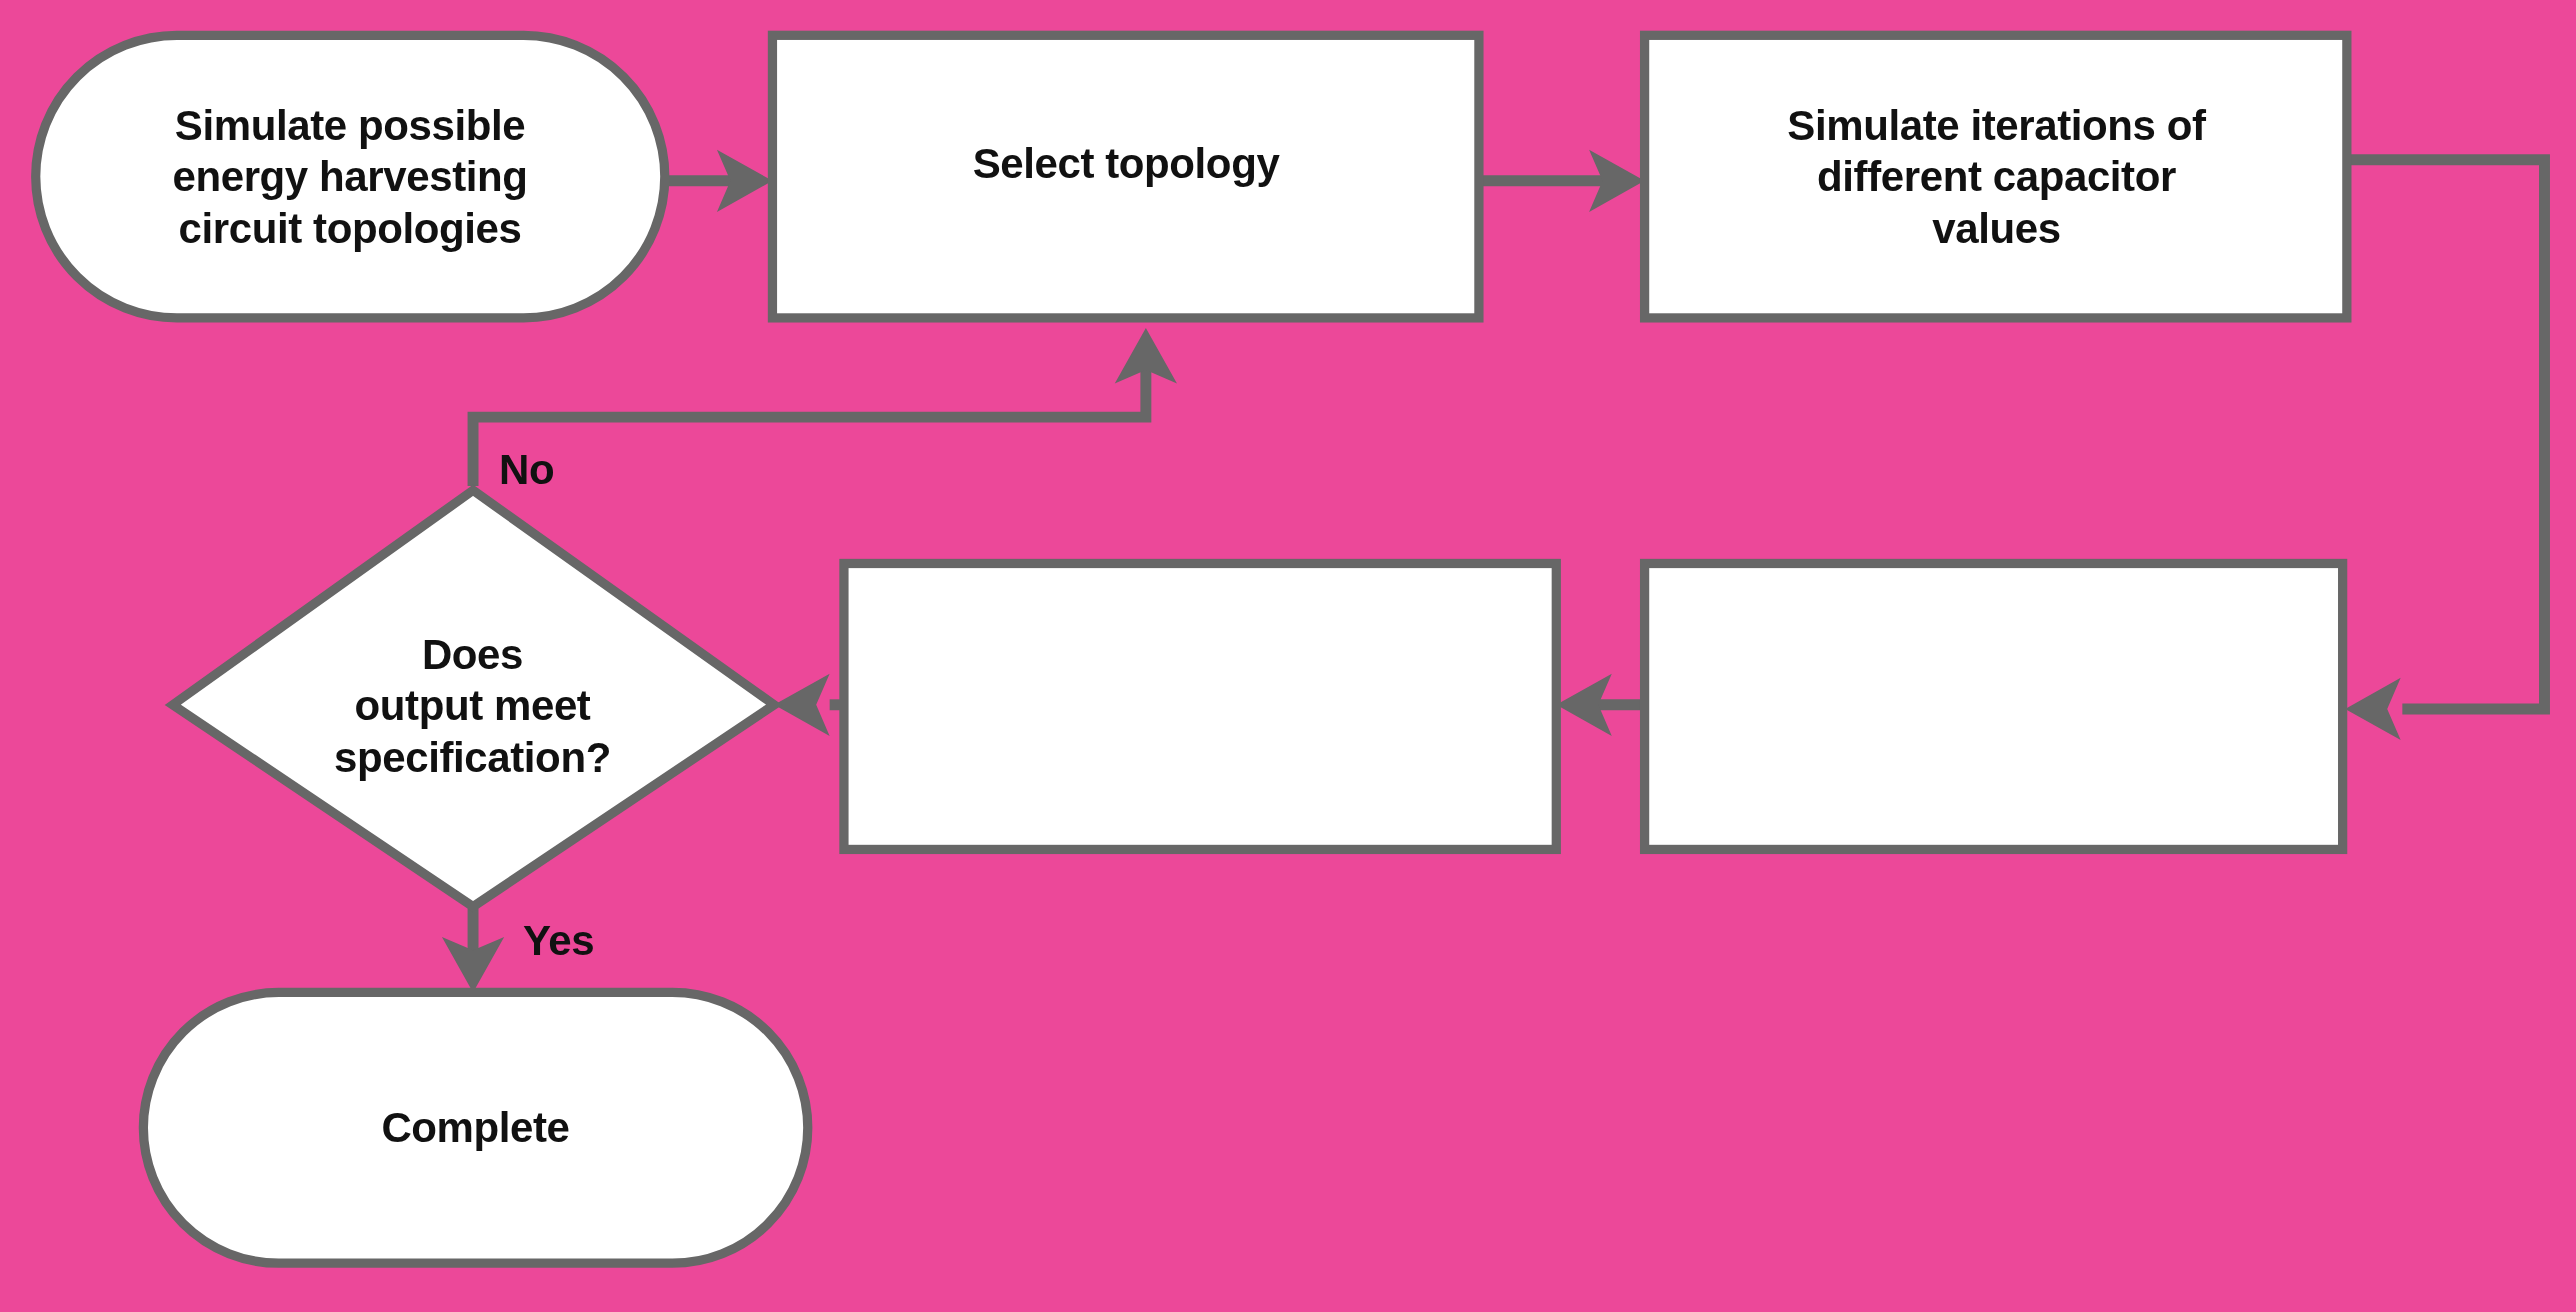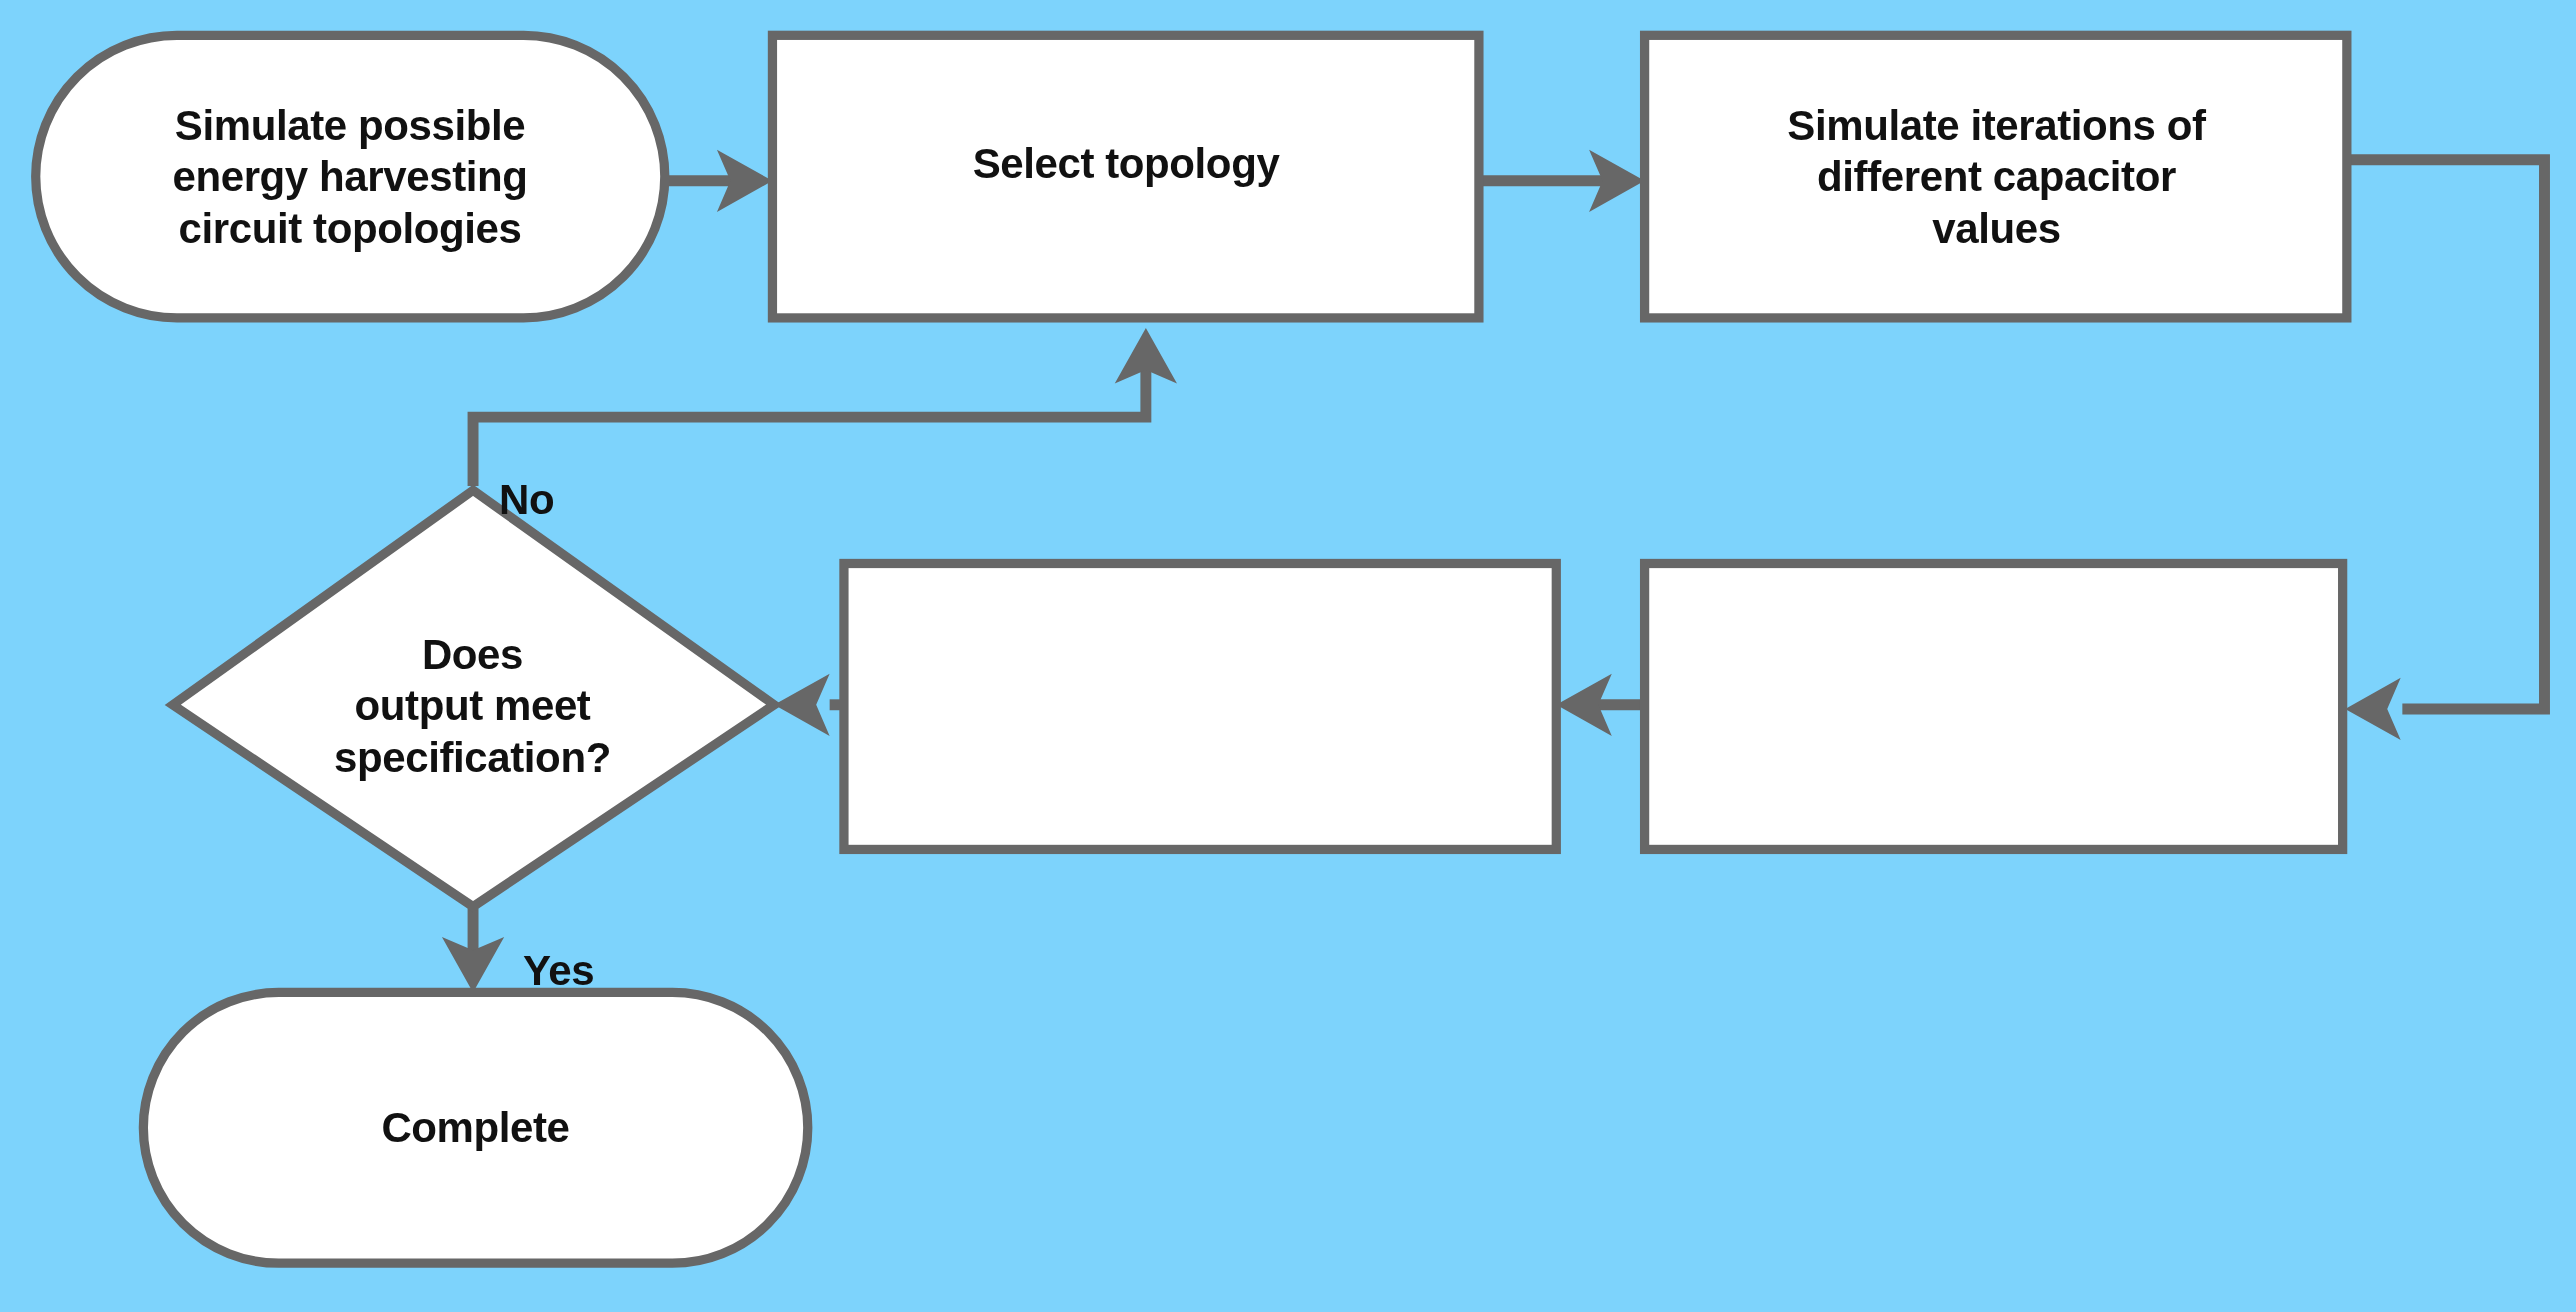--- a/index.html
+++ b/index.html
@@ -4,21 +4,21 @@
 <style>
   html, body {
     margin: 0;
     padding: 0;
     background: #ffffff;
   }
   #flowchart-root {
     position: relative;
     width: 2576px;
     height: 1312px;
-    background: #7dd3fc;
+    background: #ec4899;
     font-family: "Liberation Sans", sans-serif;
   }
   svg#flow-svg {
     position: absolute;
     top: 0;
     left: 0;
     width: 2576px;
     height: 1312px;
     display: block;
   }
@@ -54,21 +54,20 @@
     white-space: pre-line;
   }
   .edge-label {
     position: absolute;
     color: #111111;
     font-family: "Liberation Sans", sans-serif;
     font-weight: bold;
     font-size: 42px;
     letter-spacing: -0.4px;
     white-space: nowrap;
-    margin-top: 30px;
   }
 </style>
 </head>
 <body>
 
 <div id="flowchart-root">
 
   <svg id="flow-svg" viewBox="0 0 3062 1560" xmlns="http://www.w3.org/2000/svg">
 
     <g>

